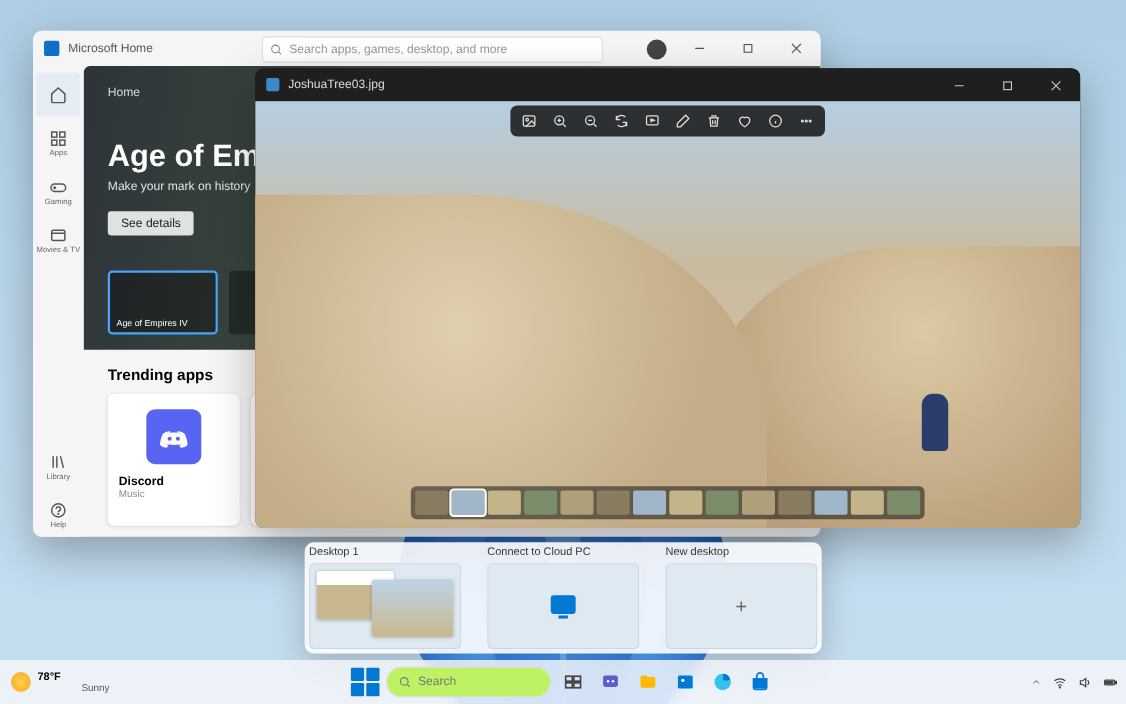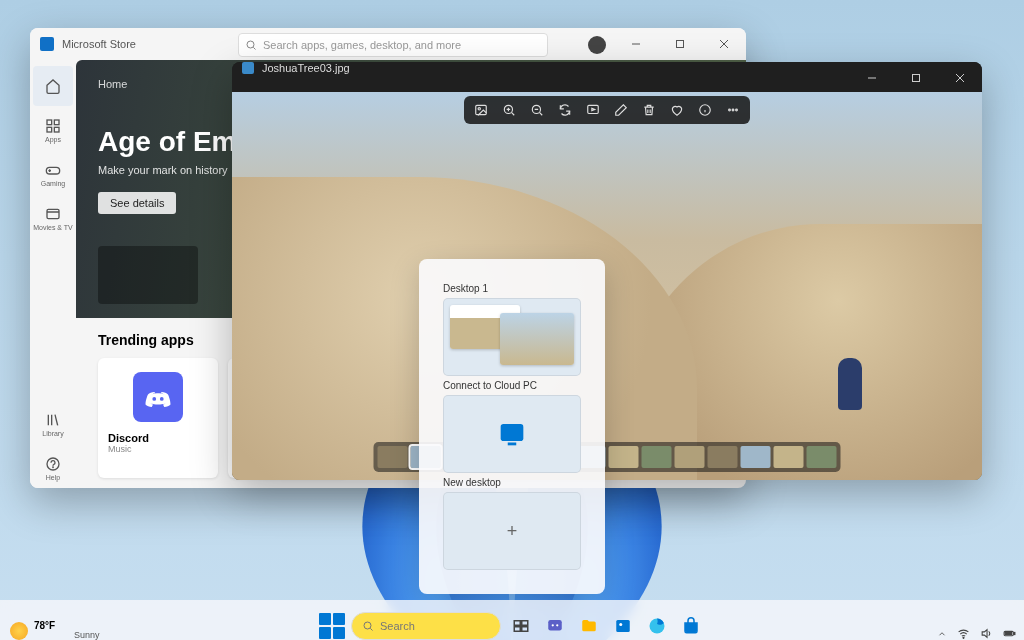--- a/index.html
+++ b/index.html
@@ -50,58 +50,58 @@
   #store .section{padding:14px 22px;}
   #store .section h2{font-size:14px;font-weight:600;margin-bottom:10px;}
   #store .cards{display:flex;gap:10px;}
   #store .card{width:120px;height:120px;background:#fff;border-radius:6px;box-shadow:0 1px 3px rgba(0,0,0,.1);padding:10px;cursor:pointer;}
   #store .card .ic{width:50px;height:50px;border-radius:8px;margin:4px auto 10px;}
   #store .card .nm{font-size:11px;font-weight:600;}
   #store .card .ct{font-size:9px;color:#888;}
 
   
   #photos{left:232px;top:62px;width:750px;height:418px;background:#1f1f1f;}
-  #photos .titlebar{height:30px;background:#1f1f1f;display:flex;padding-left:10px;position:relative;color:#ddd;}
+  #photos .titlebar{height:30px;background:#1f1f1f;display:flex;align-items:center;padding-left:10px;position:relative;color:#ddd;}
   #photos .titlebar .ic{width:12px;height:12px;background:#3a8ac9;border-radius:2px;margin-right:8px;}
   #photos .titlebar .title{font-size:11px;}
   #photos .win-ctrl{position:absolute;right:0;top:0;}
   #photos .win-btn{color:#ccc;}
   #photos .viewport{position:relative;height:calc(100% - 30px);background:linear-gradient(180deg,#b6cee2 0%, #c9bba0 38%, #d3c2a2 70%, #b4a484 100%);}
   
   #photos .rock1{position:absolute;left:0;bottom:0;width:62%;height:78%;background:radial-gradient(circle at 40% 40%,#e0cfae,#c3ac87 70%);border-top-right-radius:60% 70%;}
   #photos .rock2{position:absolute;right:0;bottom:0;width:48%;height:66%;background:radial-gradient(circle at 60% 30%,#dccaa5,#b99f7a 75%);border-top-left-radius:55% 80%;}
   #photos .ground{position:absolute;left:0;right:0;bottom:0;height:28%;background:linear-gradient(180deg,#c7b48e,#a9946e);}
   #photos .person{position:absolute;right:120px;bottom:70px;width:24px;height:52px;background:#2b3d6b;border-radius:10px 10px 4px 4px;}
   #photos .toolbar{position:absolute;top:4px;left:50%;transform:translateX(-50%);background:rgba(20,20,20,.85);border-radius:6px;padding:5px 8px;display:flex;gap:10px;}
   #photos .tb{width:18px;height:18px;display:flex;align-items:center;justify-content:center;color:#ddd;cursor:pointer;border-radius:3px;}
   #photos .tb svg{width:14px;height:14px;}
   #photos .filmstrip{position:absolute;left:50%;bottom:8px;transform:translateX(-50%);background:rgba(20,20,20,.55);border-radius:5px;padding:4px;display:flex;gap:3px;}
   #photos .thumb{width:30px;height:22px;background:#8a7c60;border-radius:2px;cursor:pointer;}
   #photos .thumb.sel{outline:2px solid #fff;}
 
   
-  #taskview{position:absolute;left:50%;bottom:46px;transform:translateX(-50%);background:rgba(250,250,252,.92);border-radius:8px;padding:24px;display:flex;gap:4px;box-shadow:0 10px 30px rgba(0,0,0,.2);flex-direction:column;}
+  #taskview{position:absolute;left:50%;bottom:46px;transform:translateX(-50%);background:rgba(250,250,252,.92);border-radius:8px;padding:4px;display:flex;gap:24px;box-shadow:0 10px 30px rgba(0,0,0,.2);}
   #taskview .desk{width:138px;}
   #taskview .desk .lbl{font-size:10px;color:#333;margin-bottom:4px;}
   #taskview .desk .prev{height:78px;border-radius:5px;background:#dfe9f2;border:1px solid rgba(0,0,0,.08);display:flex;align-items:center;justify-content:center;cursor:pointer;position:relative;overflow:hidden;}
   #taskview .desk .prev.cloud svg{width:34px;height:34px;color:#0078d4;}
   #taskview .desk .prev.new{color:#666;font-size:18px;}
   #taskview .desk .prev .mini{position:absolute;background:#fff;border-radius:3px;box-shadow:0 1px 3px rgba(0,0,0,.2);}
 
   
-  #taskbar{position:absolute;left:0;right:0;bottom:0;height:40px;background:rgba(245,247,250,.82);backdrop-filter:blur(6px);display:flex;align-items:flex-end;}
+  #taskbar{position:absolute;left:0;right:0;bottom:0;height:40px;background:rgba(245,247,250,.82);backdrop-filter:blur(6px);display:flex;align-items:center;}
   #taskbar .weather{display:flex;align-items:center;gap:6px;margin-left:10px;cursor:pointer;}
   #taskbar .weather .sun{width:18px;height:18px;border-radius:50%;background:radial-gradient(circle,#ffd24a,#f6a623);}
   #taskbar .weather .txt{display:flex;flex-direction:column;line-height:1;}
   #taskbar .weather .t{font-size:10px;font-weight:600;}
   #taskbar .weather .c{font-size:9px;color:#555;margin-left:40px;}
   #taskbar .center{position:absolute;left:50%;transform:translateX(-50%);display:flex;align-items:center;gap:6px;}
   #taskbar .start{width:26px;height:26px;display:grid;grid-template-columns:1fr 1fr;grid-template-rows:1fr 1fr;gap:2px;cursor:pointer;}
   #taskbar .start div{background:#0078d4;border-radius:1px;}
-  #taskbar .searchbox{width:150px;height:28px;border-radius:14px;background:#fde047;border:1px solid #ddd;display:flex;align-items:center;padding:0 10px;cursor:text;}
+  #taskbar .searchbox{width:150px;height:28px;border-radius:14px;background:#bef264;border:1px solid #ddd;display:flex;align-items:center;padding:0 10px;cursor:text;}
   #taskbar .searchbox svg{width:12px;height:12px;color:#777;margin-right:6px;}
   #taskbar .searchbox span{font-size:11px;color:#777;}
   #taskbar .tb-ic{width:28px;height:28px;border-radius:4px;display:flex;align-items:center;justify-content:center;cursor:pointer;}
   #taskbar .tb-ic svg{width:18px;height:18px;}
   #taskbar .tray{position:absolute;right:8px;display:flex;align-items:center;gap:10px;color:#444;}
   #taskbar .tray svg{width:13px;height:13px;cursor:pointer;}
   #taskbar .tray .caret{width:10px;height:10px;}
 </style>
 </head>
 <body>
@@ -116,21 +116,21 @@
   <g fill="url(#bg)" opacity=".9">
     <path d="M260 360 C 120 300 60 180 160 80 C 220 20 260 120 260 360Z"></path>
     <path d="M260 360 C 400 300 460 180 360 80 C 300 20 260 120 260 360Z"></path>
     <path d="M260 360 C 180 260 140 140 260 60 C 380 140 340 260 260 360Z" opacity=".7"></path>
   </g>
 </svg>
 
 <div id="store" class="window">
   <div class="titlebar">
     <div class="logo"></div>
-    <div class="title">Microsoft Store</div>
+    <div class="title">Microsoft Home</div>
     <div class="search">
       <svg viewBox="0 0 24 24" fill="none" stroke="currentColor" stroke-width="2">
           <circle cx="11" cy="11" r="7"></circle>
           <line x1="21" y1="21" x2="16.65" y2="16.65"></line>
         </svg>
       <span>Search apps, games, desktop, and more</span>
     </div>
     <div class="avatar"></div>
     <div class="win-ctrl">
       <div class="win-btn">
@@ -200,20 +200,23 @@
         <span>Help</span>
       </div>
     </div>
     <div class="content">
       <div class="hero">
         <div class="crumb">Home</div>
         <h1>Age of Empires</h1>
         <div class="tag">Make your mark on history</div>
         <div class="btn">See details</div>
         <div class="tiles">
+          <div class="tile sel">
+              <span>Age of Empires IV</span>
+            </div>
           <div class="tile"></div>
         </div>
       </div>
       <div class="section">
         <h2>Trending apps</h2>
         <div class="cards">
           <div class="card">
             <div class="ic" style="background:#5865F2;display:flex;align-items:center;justify-content:center;">
               <svg viewBox="0 0 24 24" width="30" height="30" fill="#fff">
                   <path d="M9 8c-2 0-4 1-5 2 0 0-2 4-2 8 1 1 3 2 5 2l1-2c-1 0-2-1-2-1s1 1 6 1 6-1 6-1-1 1-2 1l1 2c2 0 4-1 5-2 0-4-2-8-2-8-1-1-3-2-5-2l-1 1c2 0 3 1 3 1s-2-1-5-1-5 1-5 1 1-1 3-1zM9 12a1.5 1.5 0 1 1 0 3 1.5 1.5 0 0 1 0-3zm6 0a1.5 1.5 0 1 1 0 3 1.5 1.5 0 0 1 0-3z"></path>

